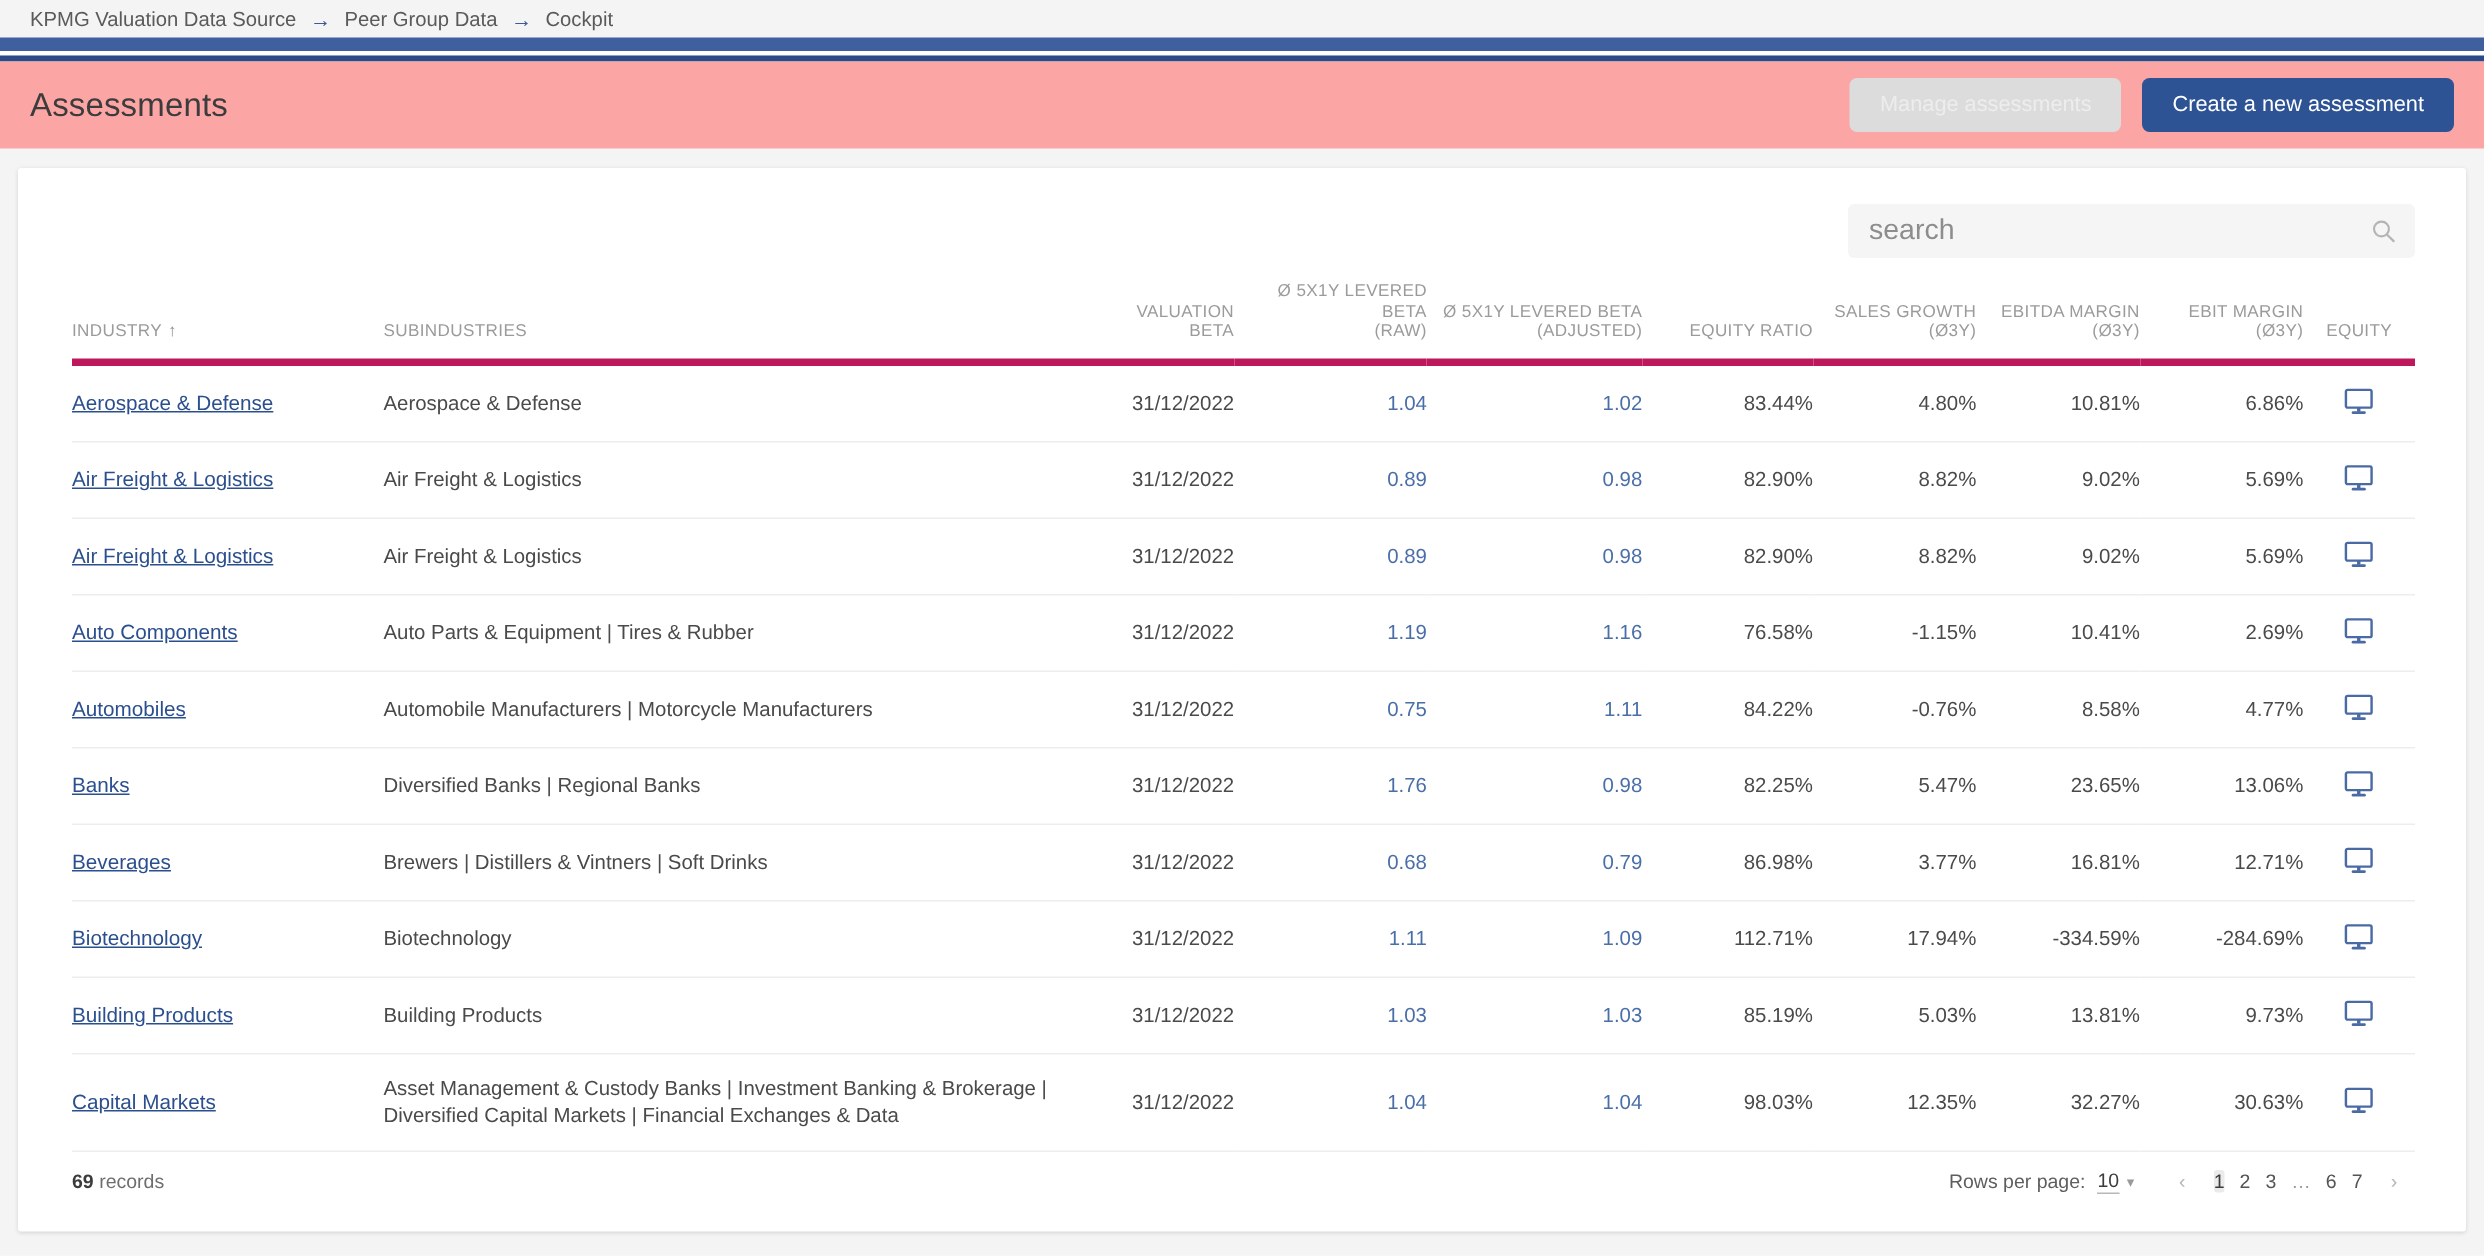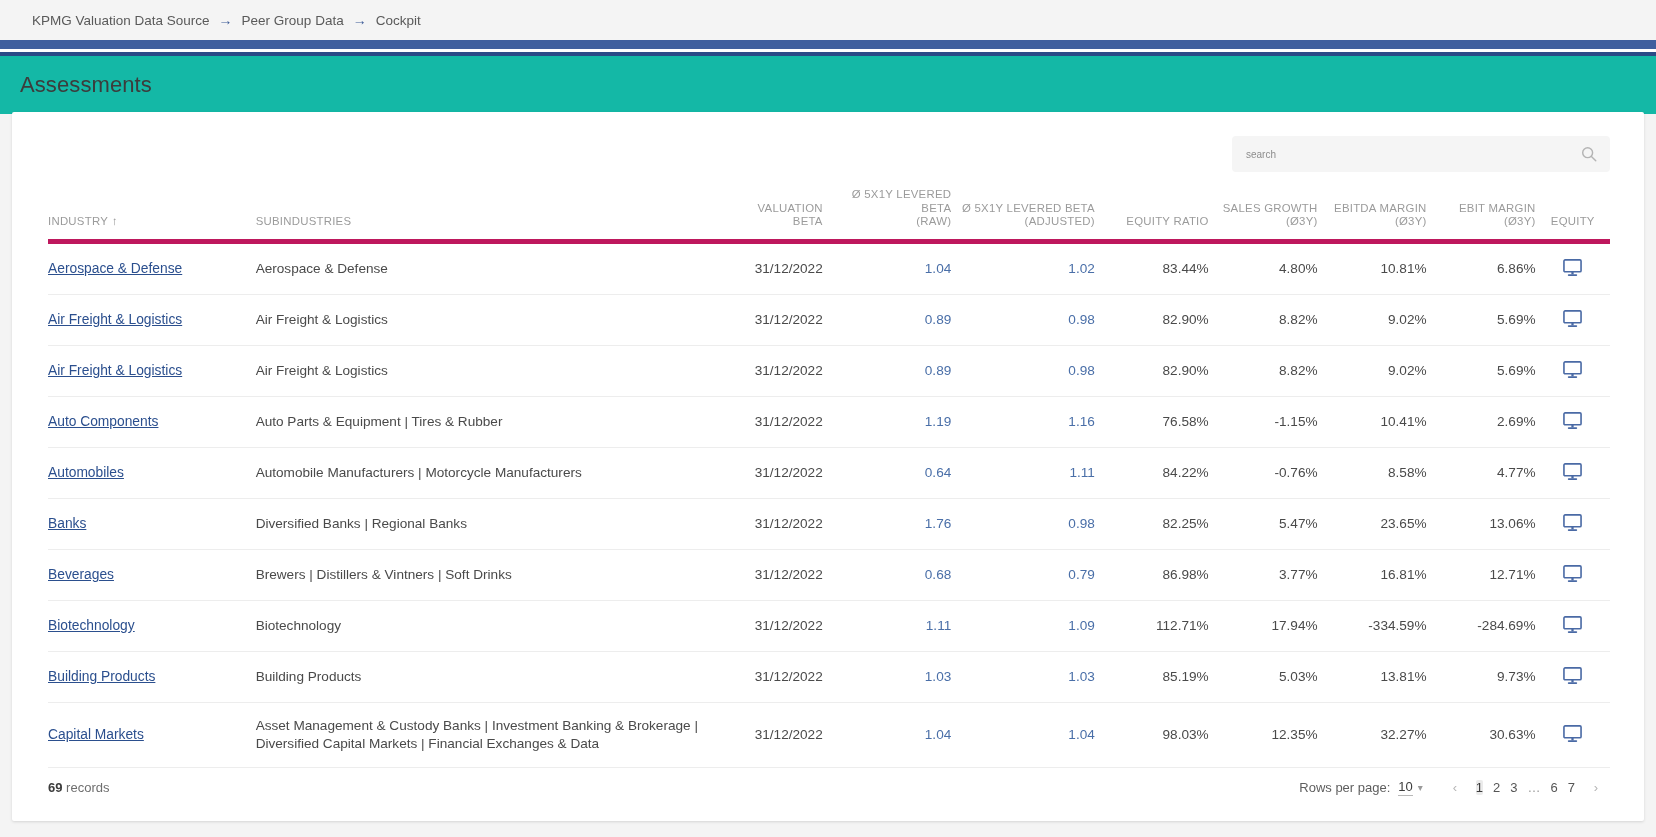--- a/index.html
+++ b/index.html
@@ -7,47 +7,46 @@
     margin: 0; padding: 0;
     width: 1656px; height: 837px;
     background: #f5f5f5;
     font-family: "Liberation Sans", sans-serif;
     overflow: hidden;
   }
   #app { width: 1656px; height: 837px; position: relative; background: #f4f4f4; }
 
   
   .breadcrumb {
-    height: 40px;
+    height: 25px;
     display: flex;
     align-items: center;
     padding-left: 20px;
     font-size: 13.5px;
     color: #5a5a5a;
     background: #f4f4f4;
-    margin-left: 12px;
   }
   .crumb { white-space: nowrap; }
   .crumb-sep {
     margin: 0 9px;
     color: #3b5a97;
     font-size: 14px;
     line-height: 1;
   }
 
   
   .bar-wrap { width: 100%; }
   .bar-thick { height: 9px; background: #3f5f9e; }
   .bar-gap { height: 3px; background: #ffffff; }
   .bar-thin { height: 4px; background: #2a4b87; }
 
   
   .page-head {
     height: 58px;
-    background: #14b8a6;
+    background: #fca5a5;
     display: flex;
     align-items: center;
     justify-content: space-between;
     padding: 0 20px 0 20px;
   }
   .page-title {
     font-size: 22px;
     color: #3c3c3c;
     font-weight: 400;
     letter-spacing: .1px;
@@ -121,21 +120,21 @@
     height: 36px;
   }
   .search-box input {
     width: 100%;
     height: 100%;
     border: none;
     outline: none;
     background: #f5f5f5;
     border-radius: 4px;
     padding: 0 40px 0 14px;
-    font-size: 10px;
+    font-size: 19px;
     font-family: "Liberation Sans", sans-serif;
     color: #5a5a5a;
   }
   .search-box input::placeholder { color: #8d8d8d; }
   .search-icon {
     position: absolute;
     right: 12px;
     top: 9px;
     width: 18px; height: 18px;
     color: #b4b4b4;
@@ -237,20 +236,24 @@
   </div>
 
   <div class="bar-wrap">
     <div class="bar-thick"></div>
     <div class="bar-gap"></div>
     <div class="bar-thin"></div>
   </div>
 
   <div class="page-head">
     <div class="page-title">Assessments</div>
+    <div class="head-actions">
+      <button class="btn btn-disabled">Manage assessments</button>
+      <button class="btn btn-primary">Create a new assessment</button>
+    </div>
   </div>
 
   <div class="card">
 
 
     <div class="search-row">
       <div class="search-box">
         <input type="text" placeholder="search" style="">
         <span class="search-icon">
           <svg viewBox="0 0 20 20" width="18" height="18" fill="none" stroke="currentColor" stroke-width="1.6">
@@ -365,21 +368,21 @@
               <td class="c c-action"><span class="monitor-icon"><svg viewBox="0 0 22 20" width="21" height="19" fill="none" stroke="currentColor" stroke-width="1.7">
                     <rect x="2" y="2" width="18" height="12.5" rx="1.2"></rect>
                     <line x1="11" y1="14.5" x2="11" y2="17.3" stroke-width="2.4"></line>
                     <line x1="7" y1="18" x2="15" y2="18" stroke-width="1.9" stroke-linecap="round"></line>
                   </svg></span></td>
             </tr>
             <tr>
               <td class="c-industry"><span class="ind-link">Automobiles</span></td>
               <td class="c-sub"><span class="sub">Automobile Manufacturers | Motorcycle Manufacturers</span></td>
               <td class="r c-date">31/12/2022</td>
-              <td class="r c-betaraw beta">0.64</td>
+              <td class="r c-betaraw beta">0.75</td>
               <td class="r c-betaadj beta">1.11</td>
               <td class="r c-equity">84.22%</td>
               <td class="r c-sales">-0.76%</td>
               <td class="r c-ebitda">8.58%</td>
               <td class="r c-ebit">4.77%</td>
               <td class="c c-action"><span class="monitor-icon"><svg viewBox="0 0 22 20" width="21" height="19" fill="none" stroke="currentColor" stroke-width="1.7">
                     <rect x="2" y="2" width="18" height="12.5" rx="1.2"></rect>
                     <line x1="11" y1="14.5" x2="11" y2="17.3" stroke-width="2.4"></line>
                     <line x1="7" y1="18" x2="15" y2="18" stroke-width="1.9" stroke-linecap="round"></line>
                   </svg></span></td>

